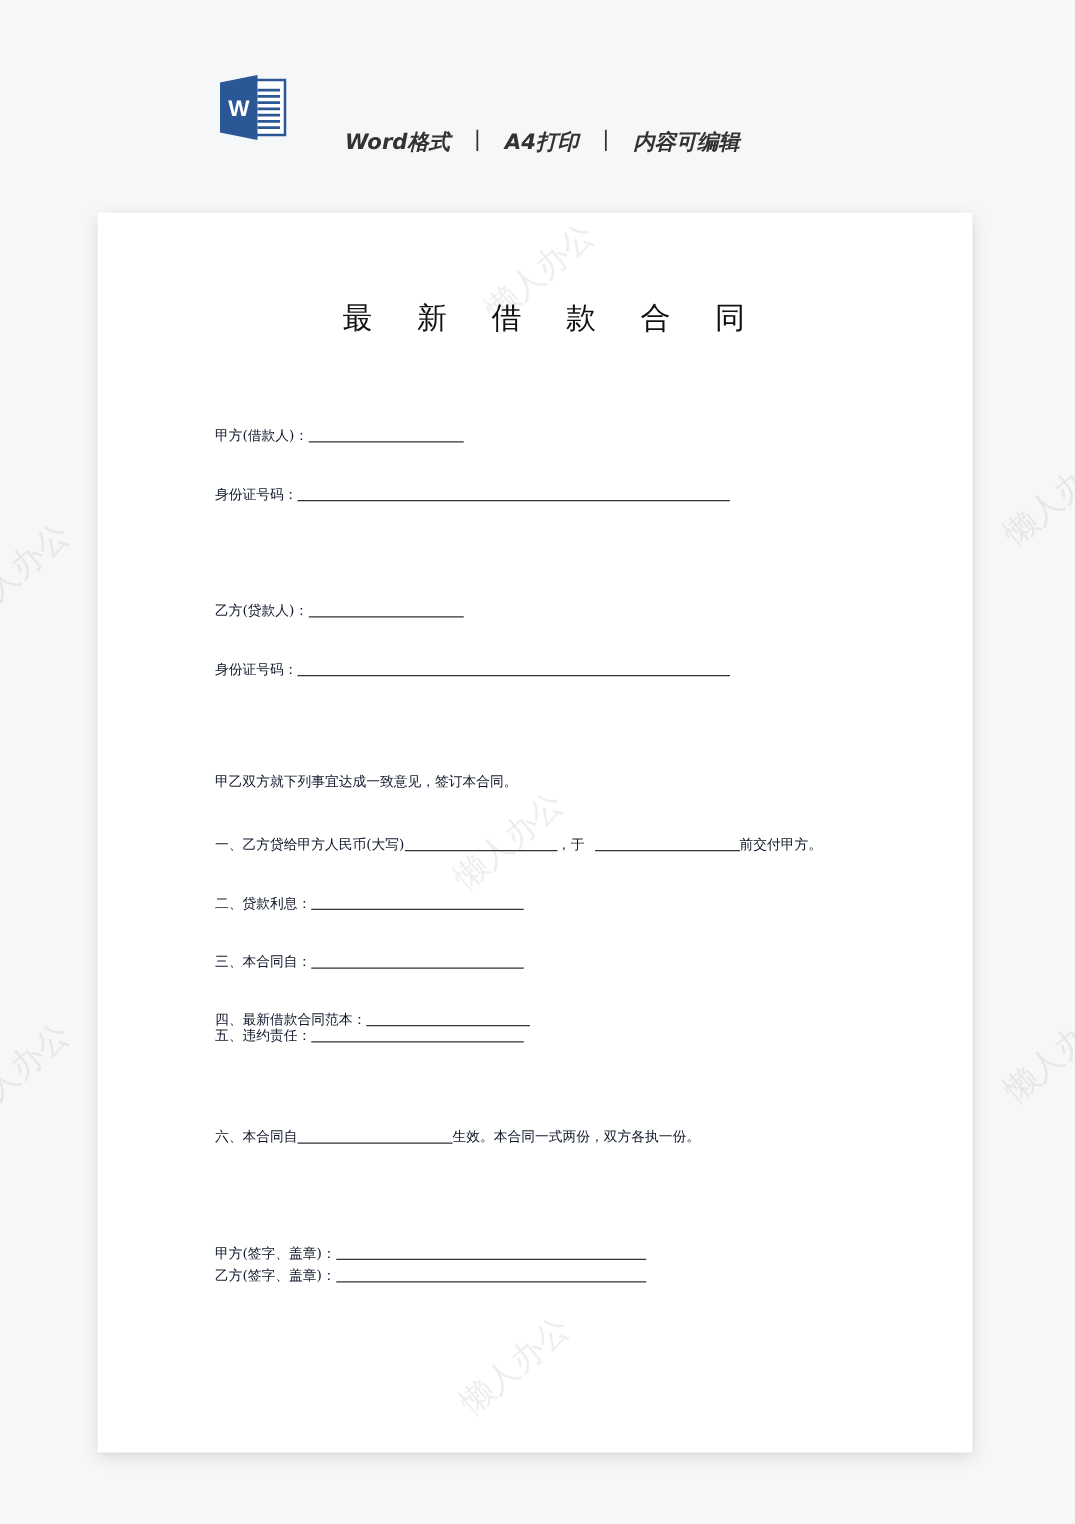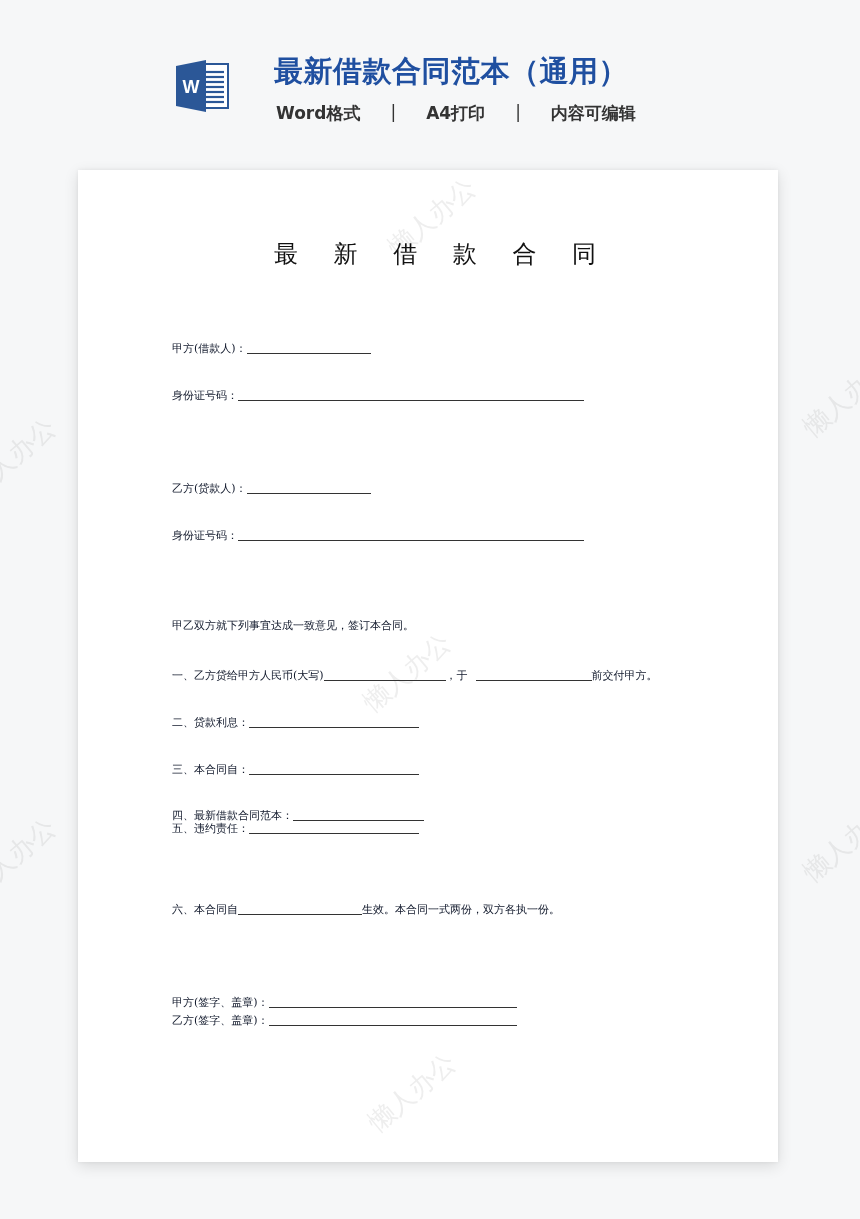--- a/index.html
+++ b/index.html
@@ -13,21 +13,21 @@
   .header { position: absolute; left: 0; top: 0; width: 860px; height: 150px; }
   .word-icon { position: absolute; left: 174px; top: 58px; width: 56px; height: 56px; }
   .title {
     position: absolute; left: 274px; top: 52px;
     font-size: 29px; font-weight: bold; color: #1f4fa0;
     letter-spacing: 0.5px; white-space: nowrap;
   }
   .subtitle {
     position: absolute; left: 276px; top: 102px;
     font-size: 17px; font-weight: bold; color: #333;
-    white-space: nowrap; display: flex; gap: 12px;
+    white-space: nowrap; display: flex; gap: 1px; font-style: italic;
   }
   .subtitle .sep { margin: 0 18px; font-weight: normal; color: #333; }
 
   .page {
     position: absolute; left: 78px; top: 170px; width: 700px; height: 992px;
     background: #ffffff;
     box-shadow: 0 4px 14px rgba(0,0,0,0.12), 0 0 4px rgba(0,0,0,0.06);
   }
   .doc-title {
     position: absolute; left: 0; top: 238px; width: 856px; text-align: center;
@@ -57,21 +57,20 @@
         <line x1="32" y1="19" x2="50" y2="19"></line>
       <line x1="32" y1="24" x2="50" y2="24"></line>
         <line x1="32" y1="29" x2="50" y2="29"></line>
       <line x1="32" y1="34" x2="50" y2="34"></line>
         <line x1="32" y1="39" x2="50" y2="39"></line>
       <line x1="32" y1="44" x2="50" y2="44"></line>
     </g>
     <polygon points="2,8 32,2 32,54 2,48" fill="#2b5797"></polygon>
     <text x="17" y="35" text-anchor="middle" font-family="Liberation Sans, sans-serif" font-weight="bold" font-size="18" fill="#fff">W</text>
   </svg>
-  <div class="title">最新借款合同范本（通用）</div>
   <div class="subtitle">
     <span>Word格式</span>
     <span class="sep">|</span>
     <span>A4打印</span>
     <span class="sep">|</span>
     <span>内容可编辑</span>
   </div>
 </div>
 
 <div class="watermark" style="left:-40px;top:440px;">懒人办公</div>

